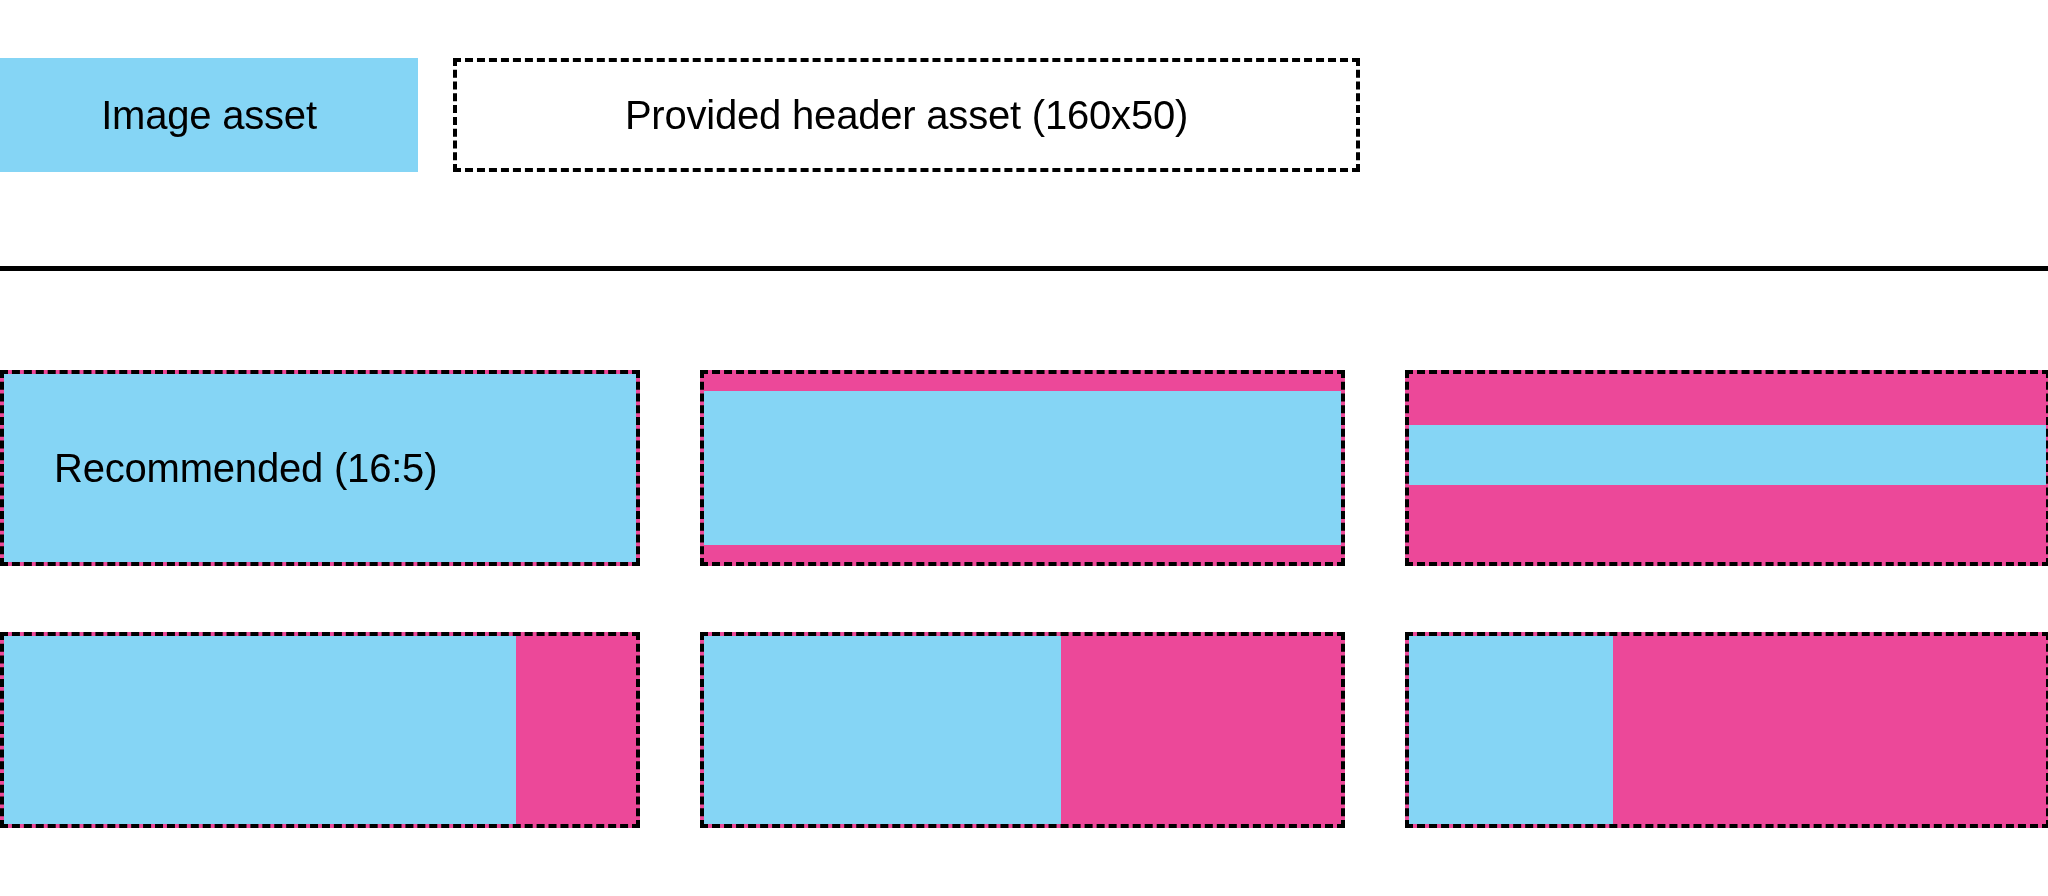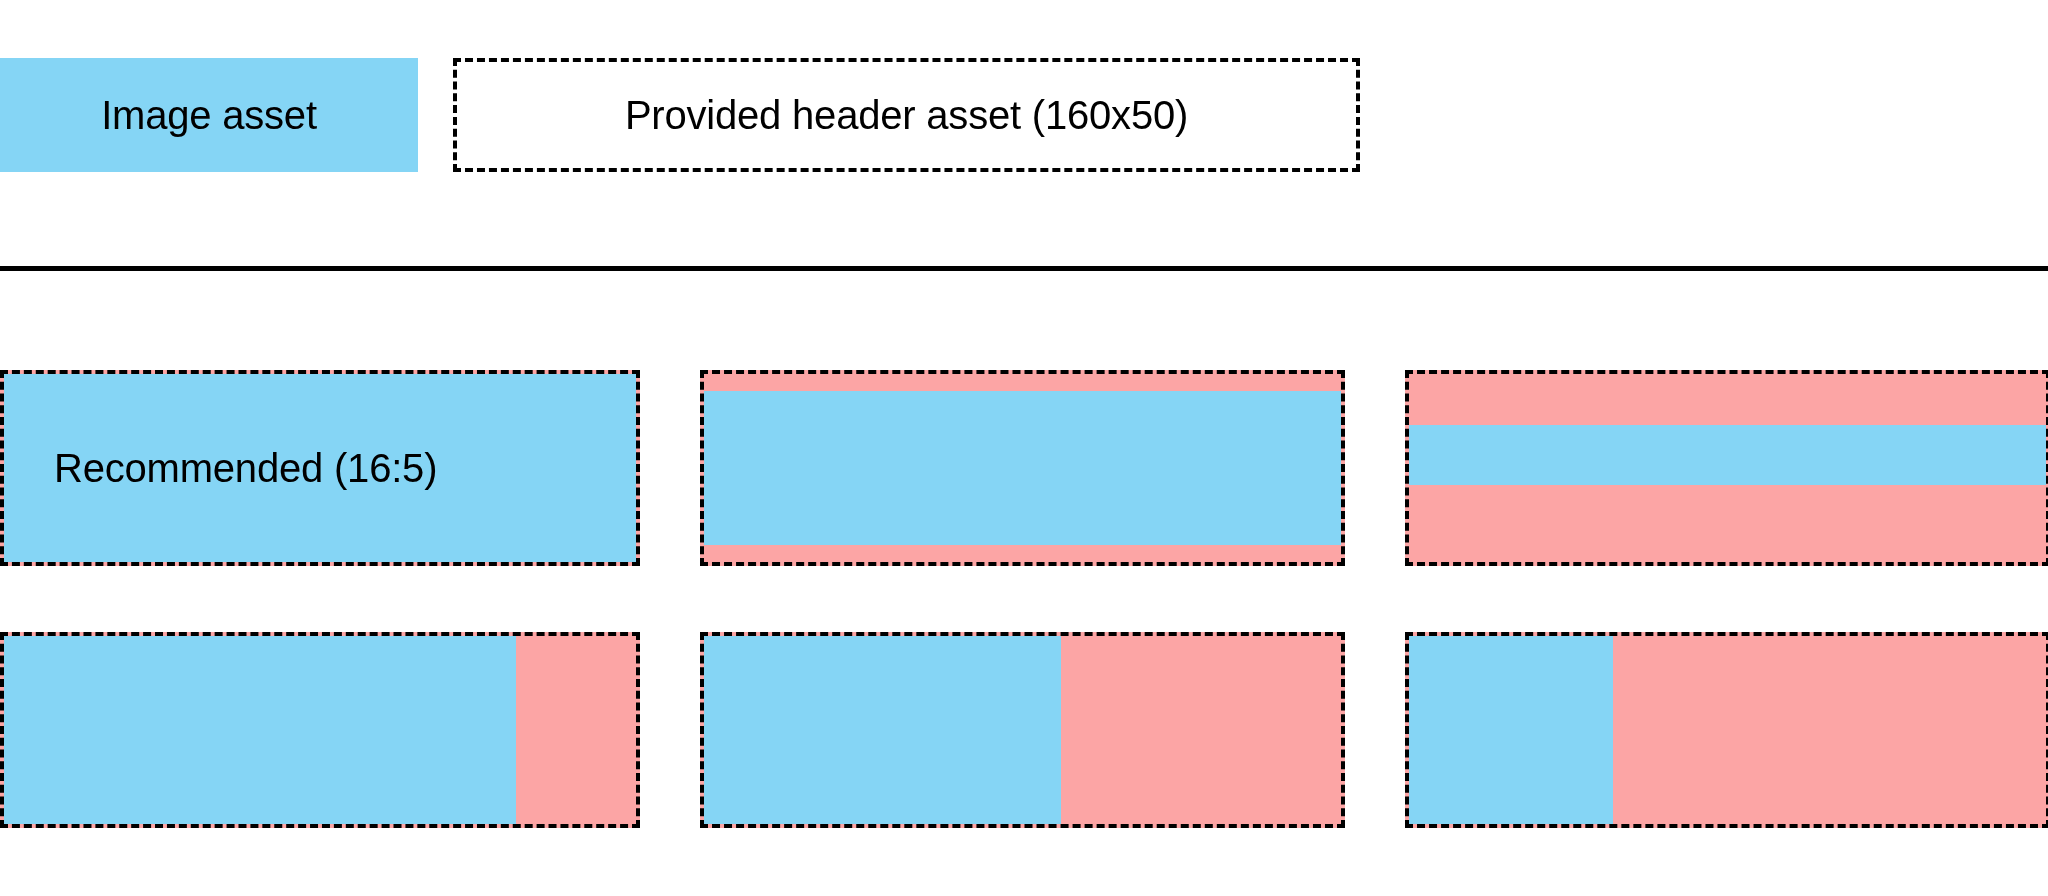--- a/index.html
+++ b/index.html
@@ -93,21 +93,21 @@
     left: 0;
     top: 0;
     width: 2048px;
     height: 896px;
   }
 
   .cell {
     position: absolute;
     border: 4px dashed #000000;
     box-sizing: border-box;
-    background: #fca5a5;
+    background: #ec4899;
     overflow: hidden;
     text-align: right;
   }
 
   .cell .fill {
     position: absolute;
     background: #85d5f5;
   }
 
   .cell .cell-label {

